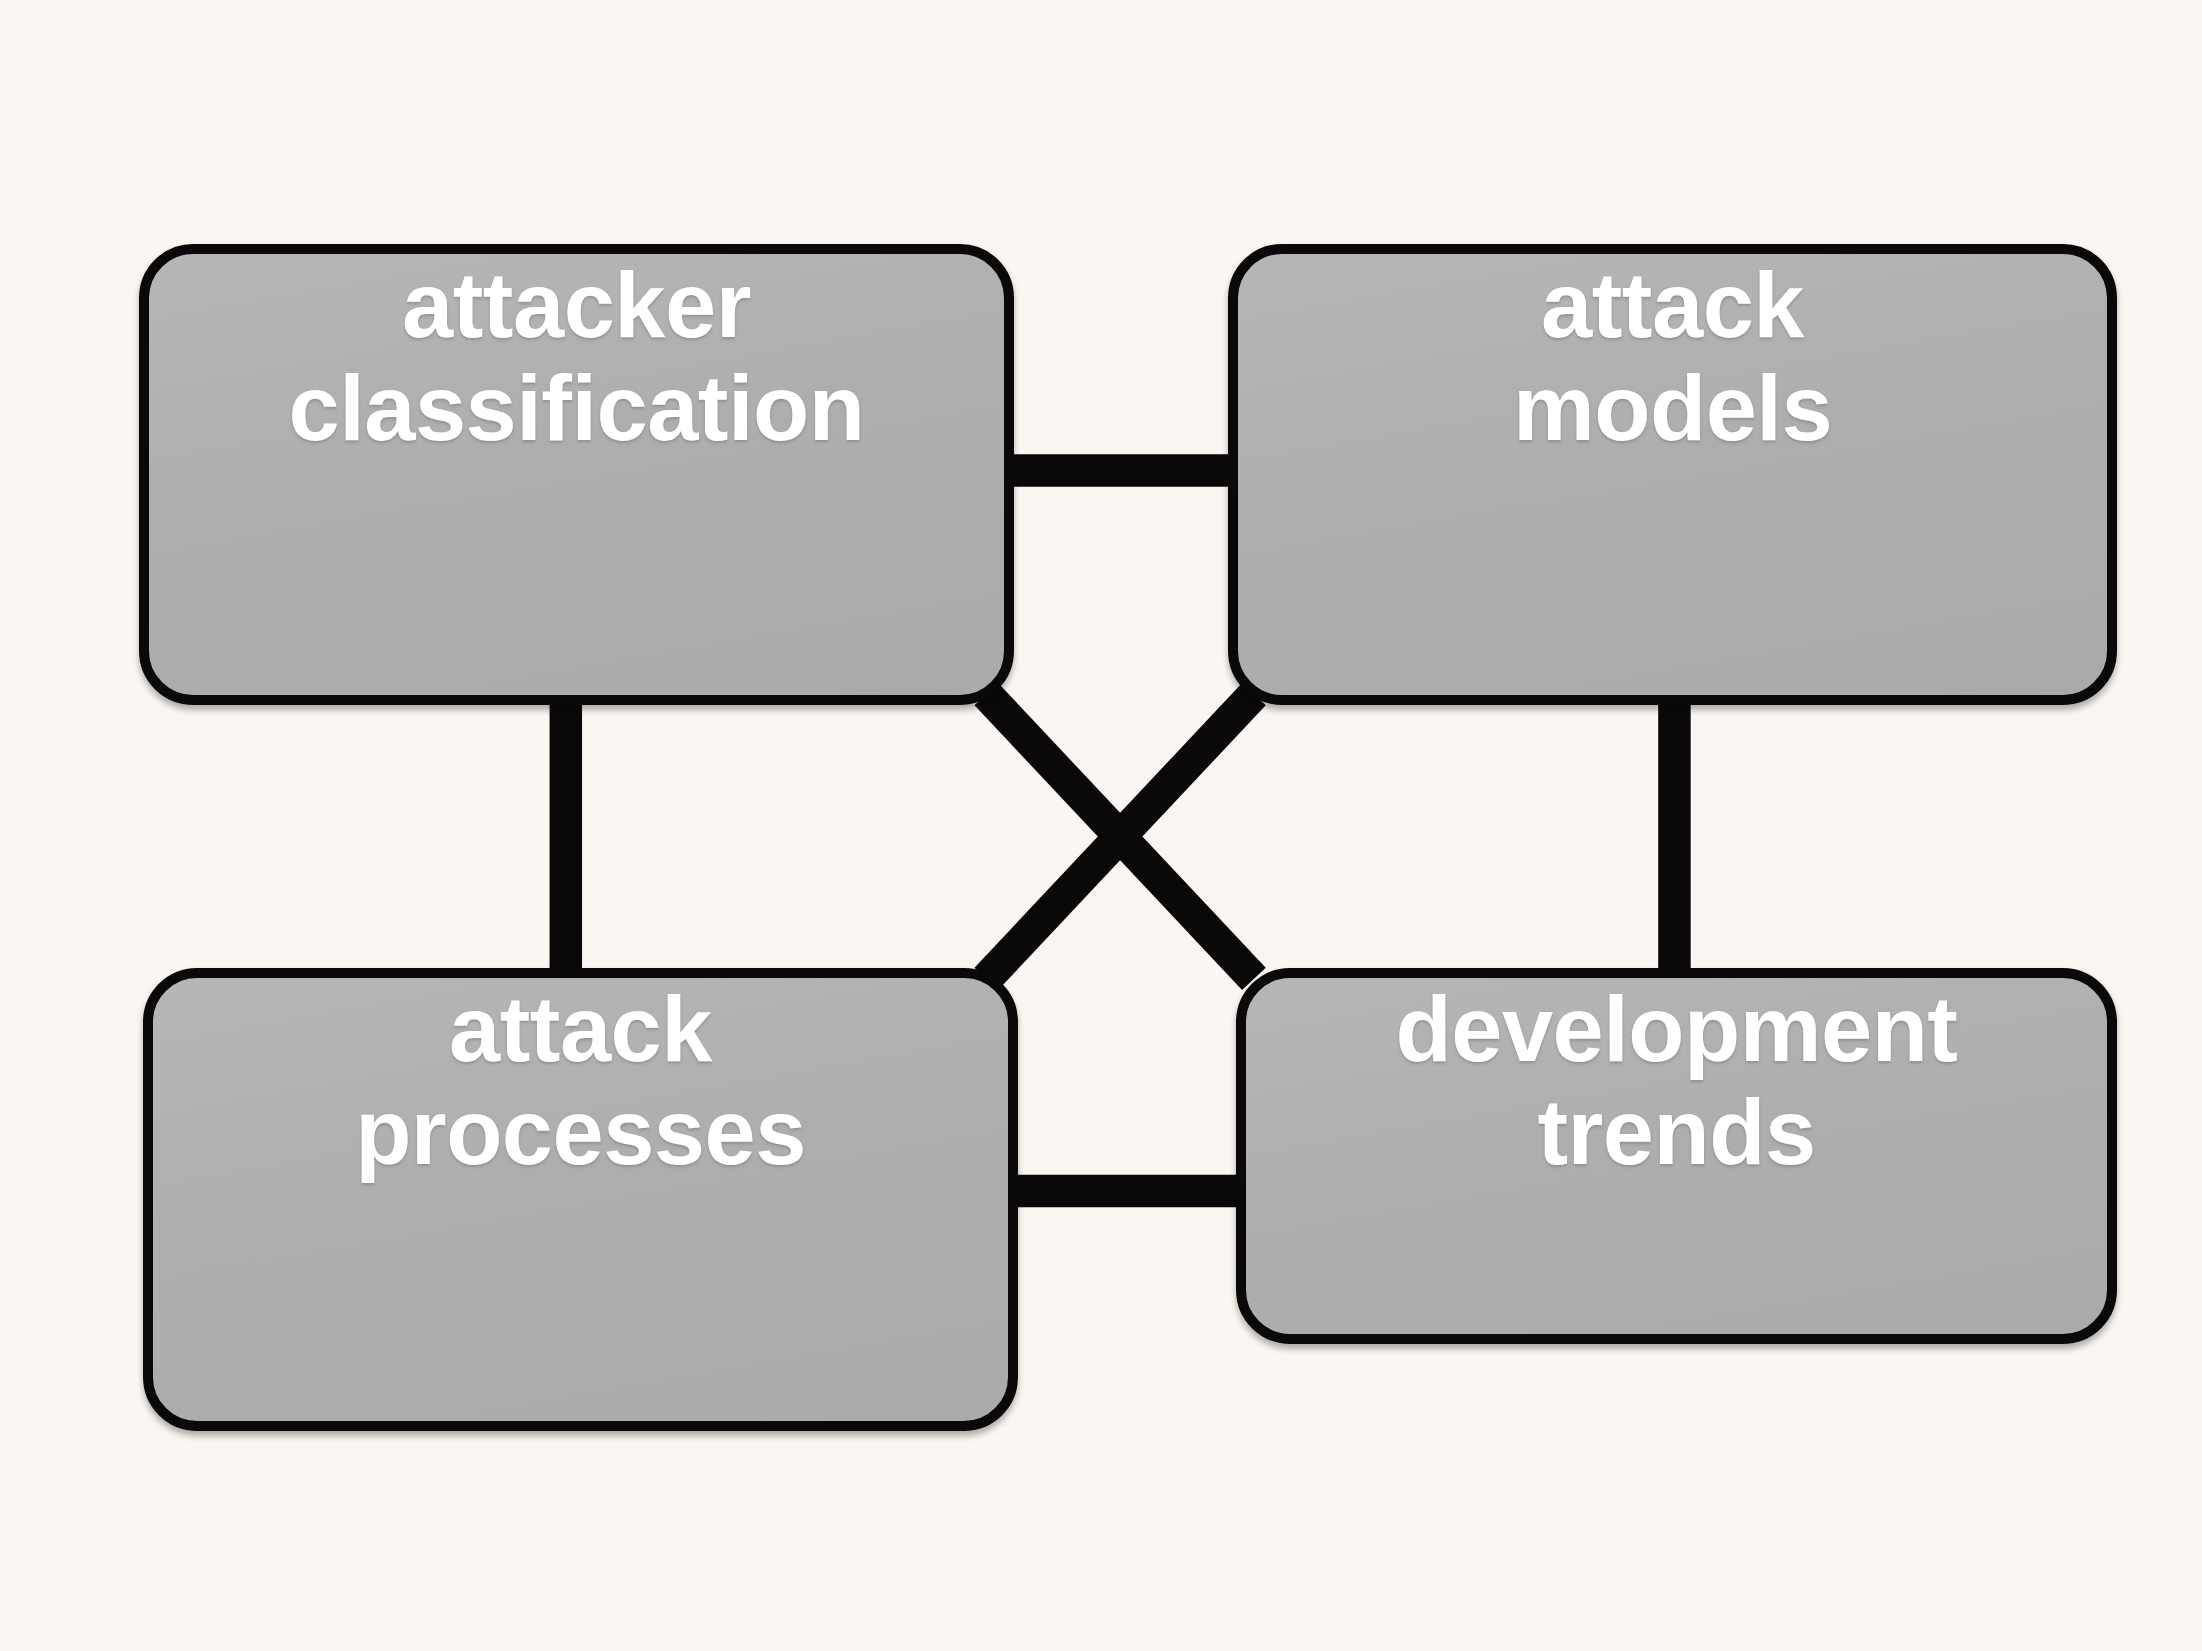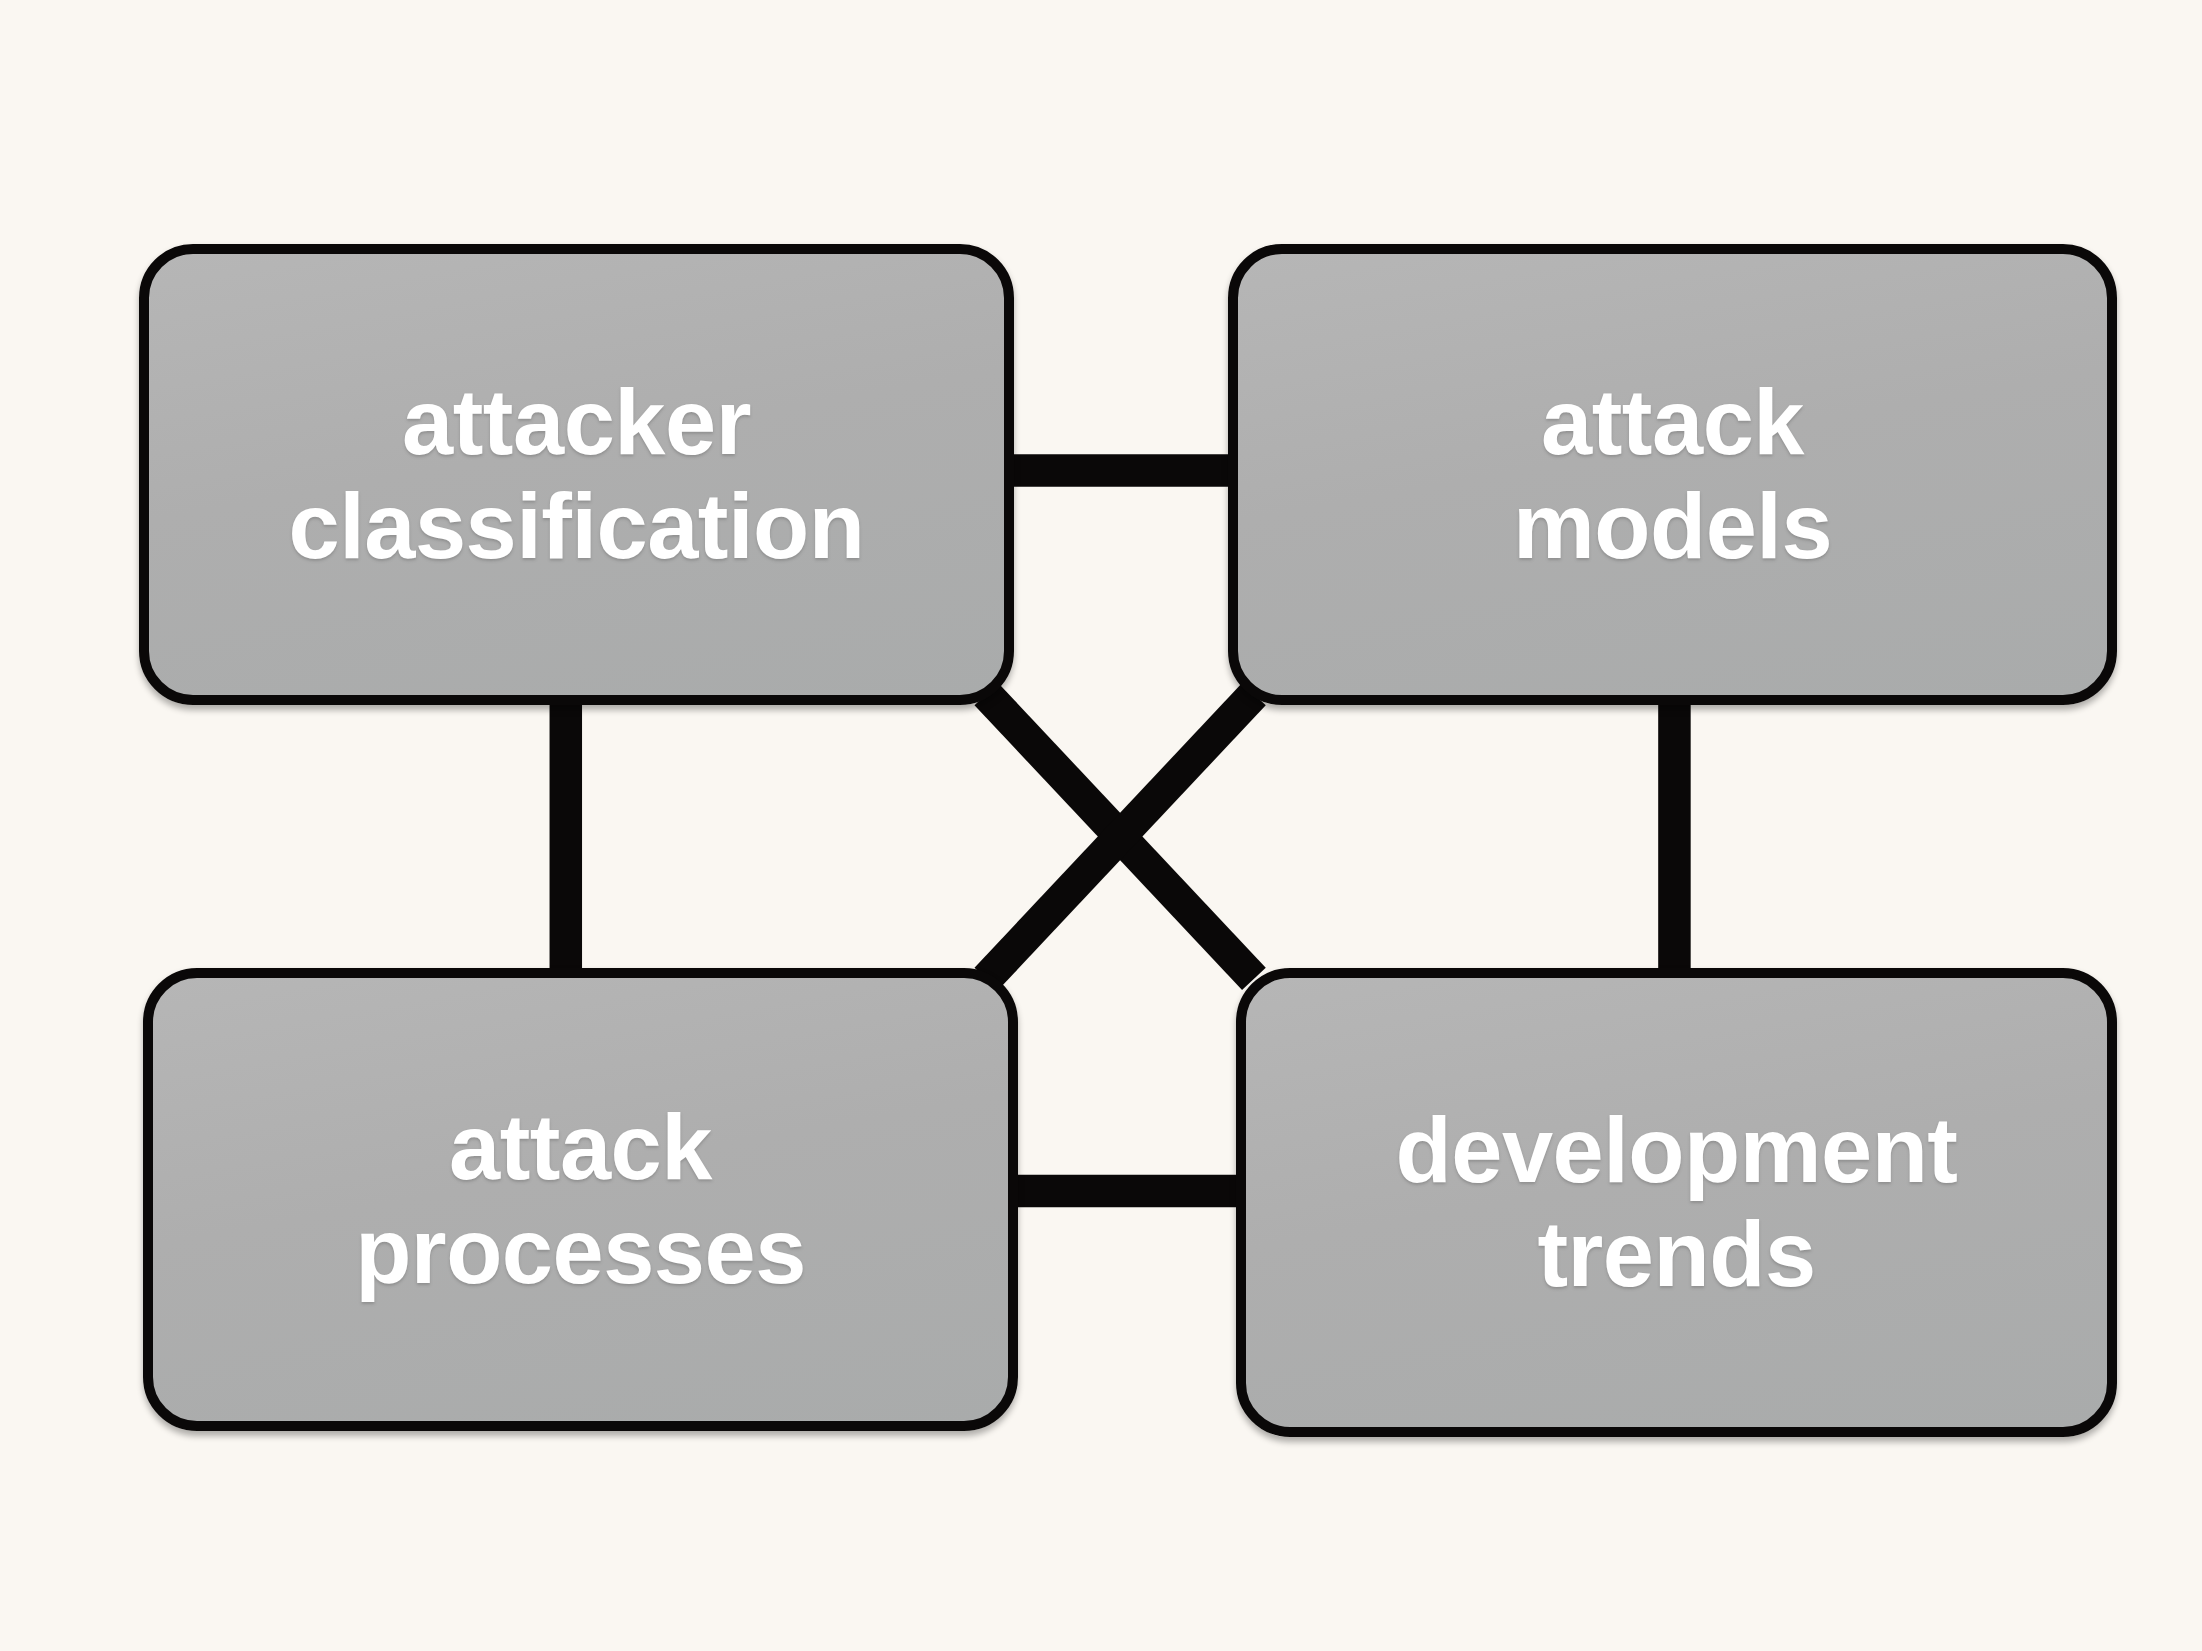--- a/index.html
+++ b/index.html
@@ -28,21 +28,21 @@
     z-index: 1;
   }
   .node {
     position: absolute;
     z-index: 2;
     box-sizing: border-box;
     border: 10.5px solid #0a0808;
     border-radius: 54px;
     background: linear-gradient(170deg, #b6b6b6 0%, #aeaeae 45%, #a9abab 100%);
     display: flex;
-    align-items: center;
+    align-items: flex-start;
     justify-content: center;
     text-align: center;
     box-shadow: 0 4.8px 6.7px rgba(0,0,0,0.30);
   }
   .node-label {
     color: #ffffff;
     font-weight: 700;
     font-size: 92px;
     line-height: 1.12;
     letter-spacing: -0.5px;
@@ -53,21 +53,21 @@
   #node-attacker-classification {
     left: 139px;  top: 244px;  width: 875px;  height: 461px;
   }
   #node-attack-models {
     left: 1228px; top: 244px;  width: 889px;  height: 461px;
   }
   #node-attack-processes {
     left: 143px;  top: 968px; width: 875px;  height: 463px;
   }
   #node-development-trends {
-    left: 1236px; top: 968px; width: 881px;  height: 469px;
+    left: 1236px; top: 968px; width: 881px;  height: 376px;
   }
 </style>
 </head>
 <body>
 
 <div id="canvas">
 
   <svg id="edge-layer" viewBox="0 0 2304 1728" width="2202" height="1652" xmlns="http://www.w3.org/2000/svg">
     <g stroke="#0a0808" stroke-width="34" stroke-linecap="butt" fill="none">
       <line x1="1046" y1="492" x2="1296" y2="492"></line>

